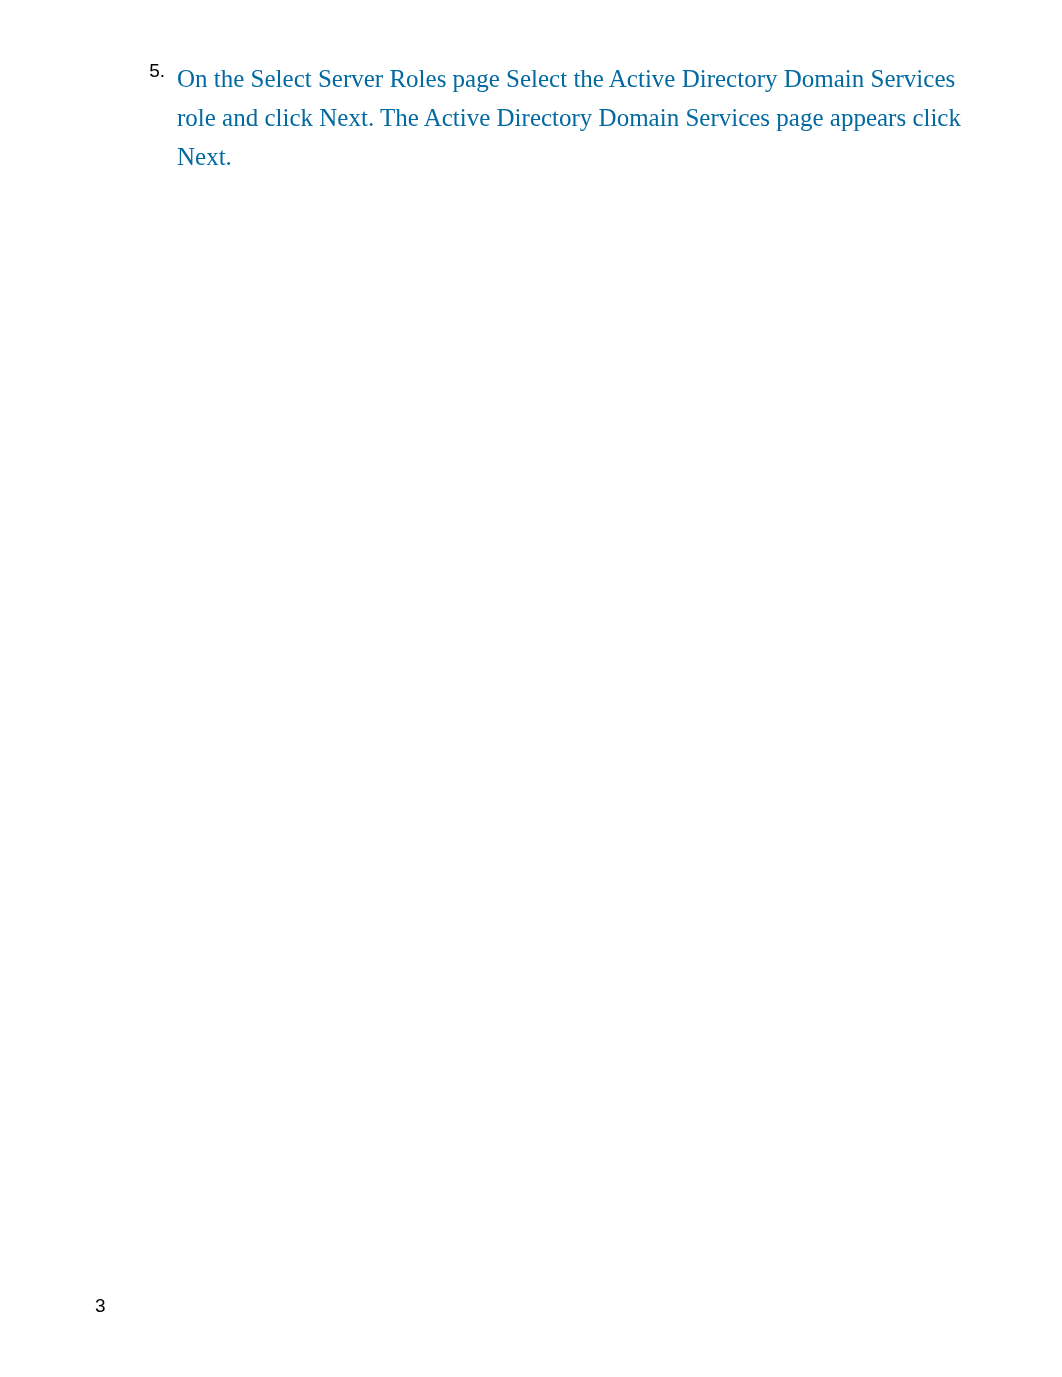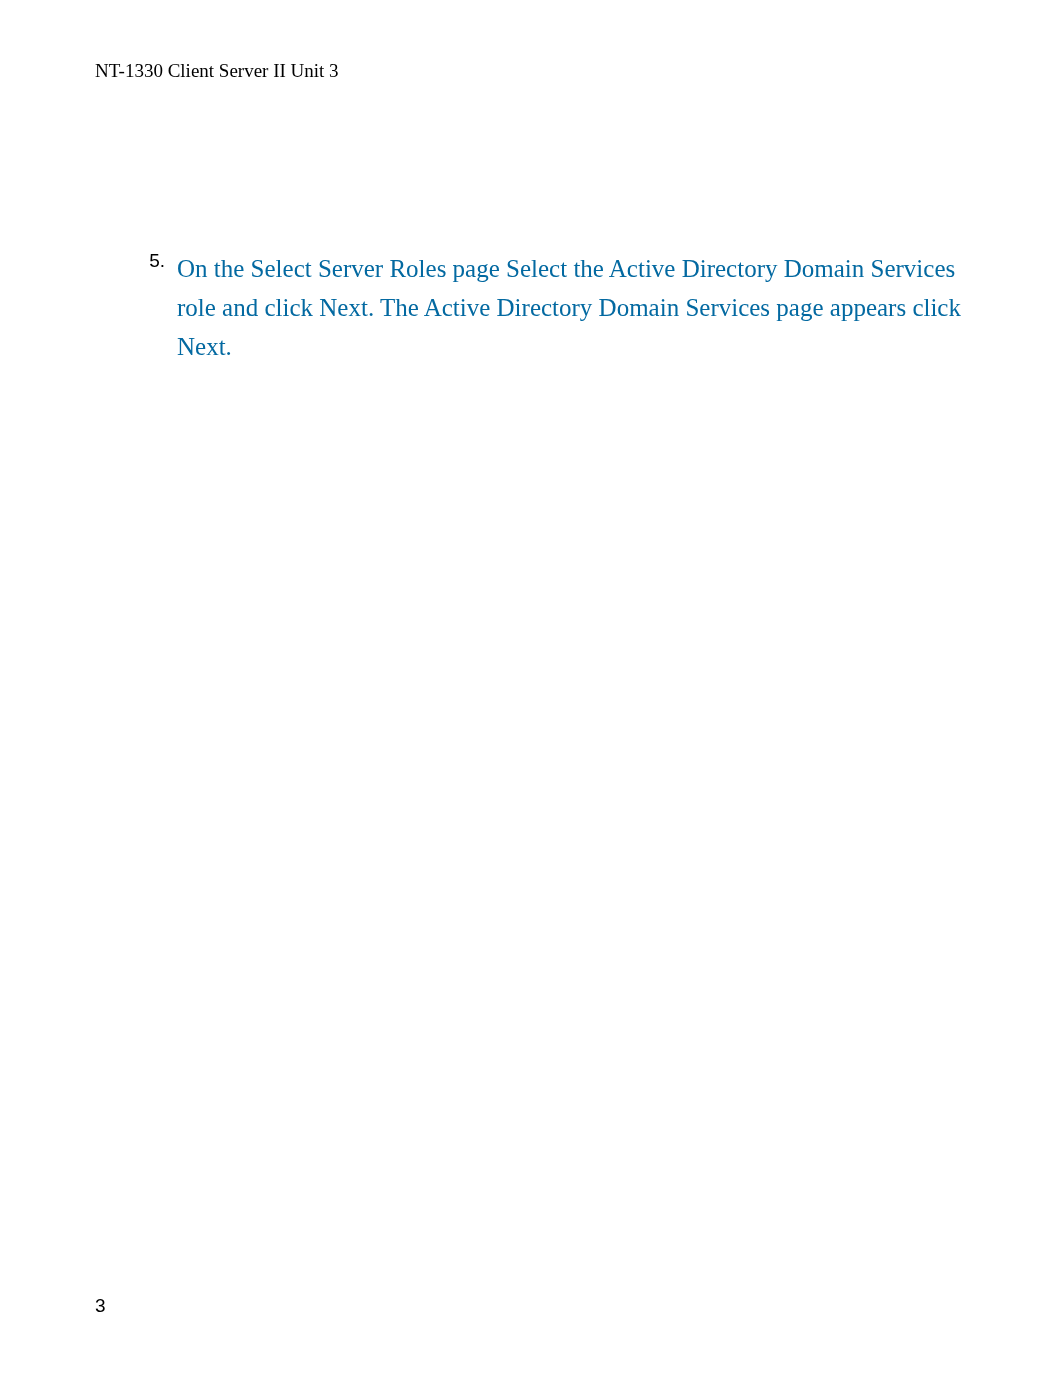--- a/index.html
+++ b/index.html
@@ -49,23 +49,20 @@
       left: 95px;
       font-family: Arial, Helvetica, sans-serif;
       font-size: 19px;
       color: #000000;
     }
   </style>
 </head>
 <body>
 
 <div class="page">
-  <div class="header">
-    <span>NT-1330 Client Server II Unit 3</span>
-  </div>
 
   <div class="list-item">
     <span class="list-number">5.</span>
     <span class="list-content">On the Select Server Roles page Select the Active Directory Domain Services role and click Next. The Active Directory Domain Services page appears click Next.</span>
   </div>
 
   <div class="page-number">
     <span>3</span>
   </div>
 </div>

